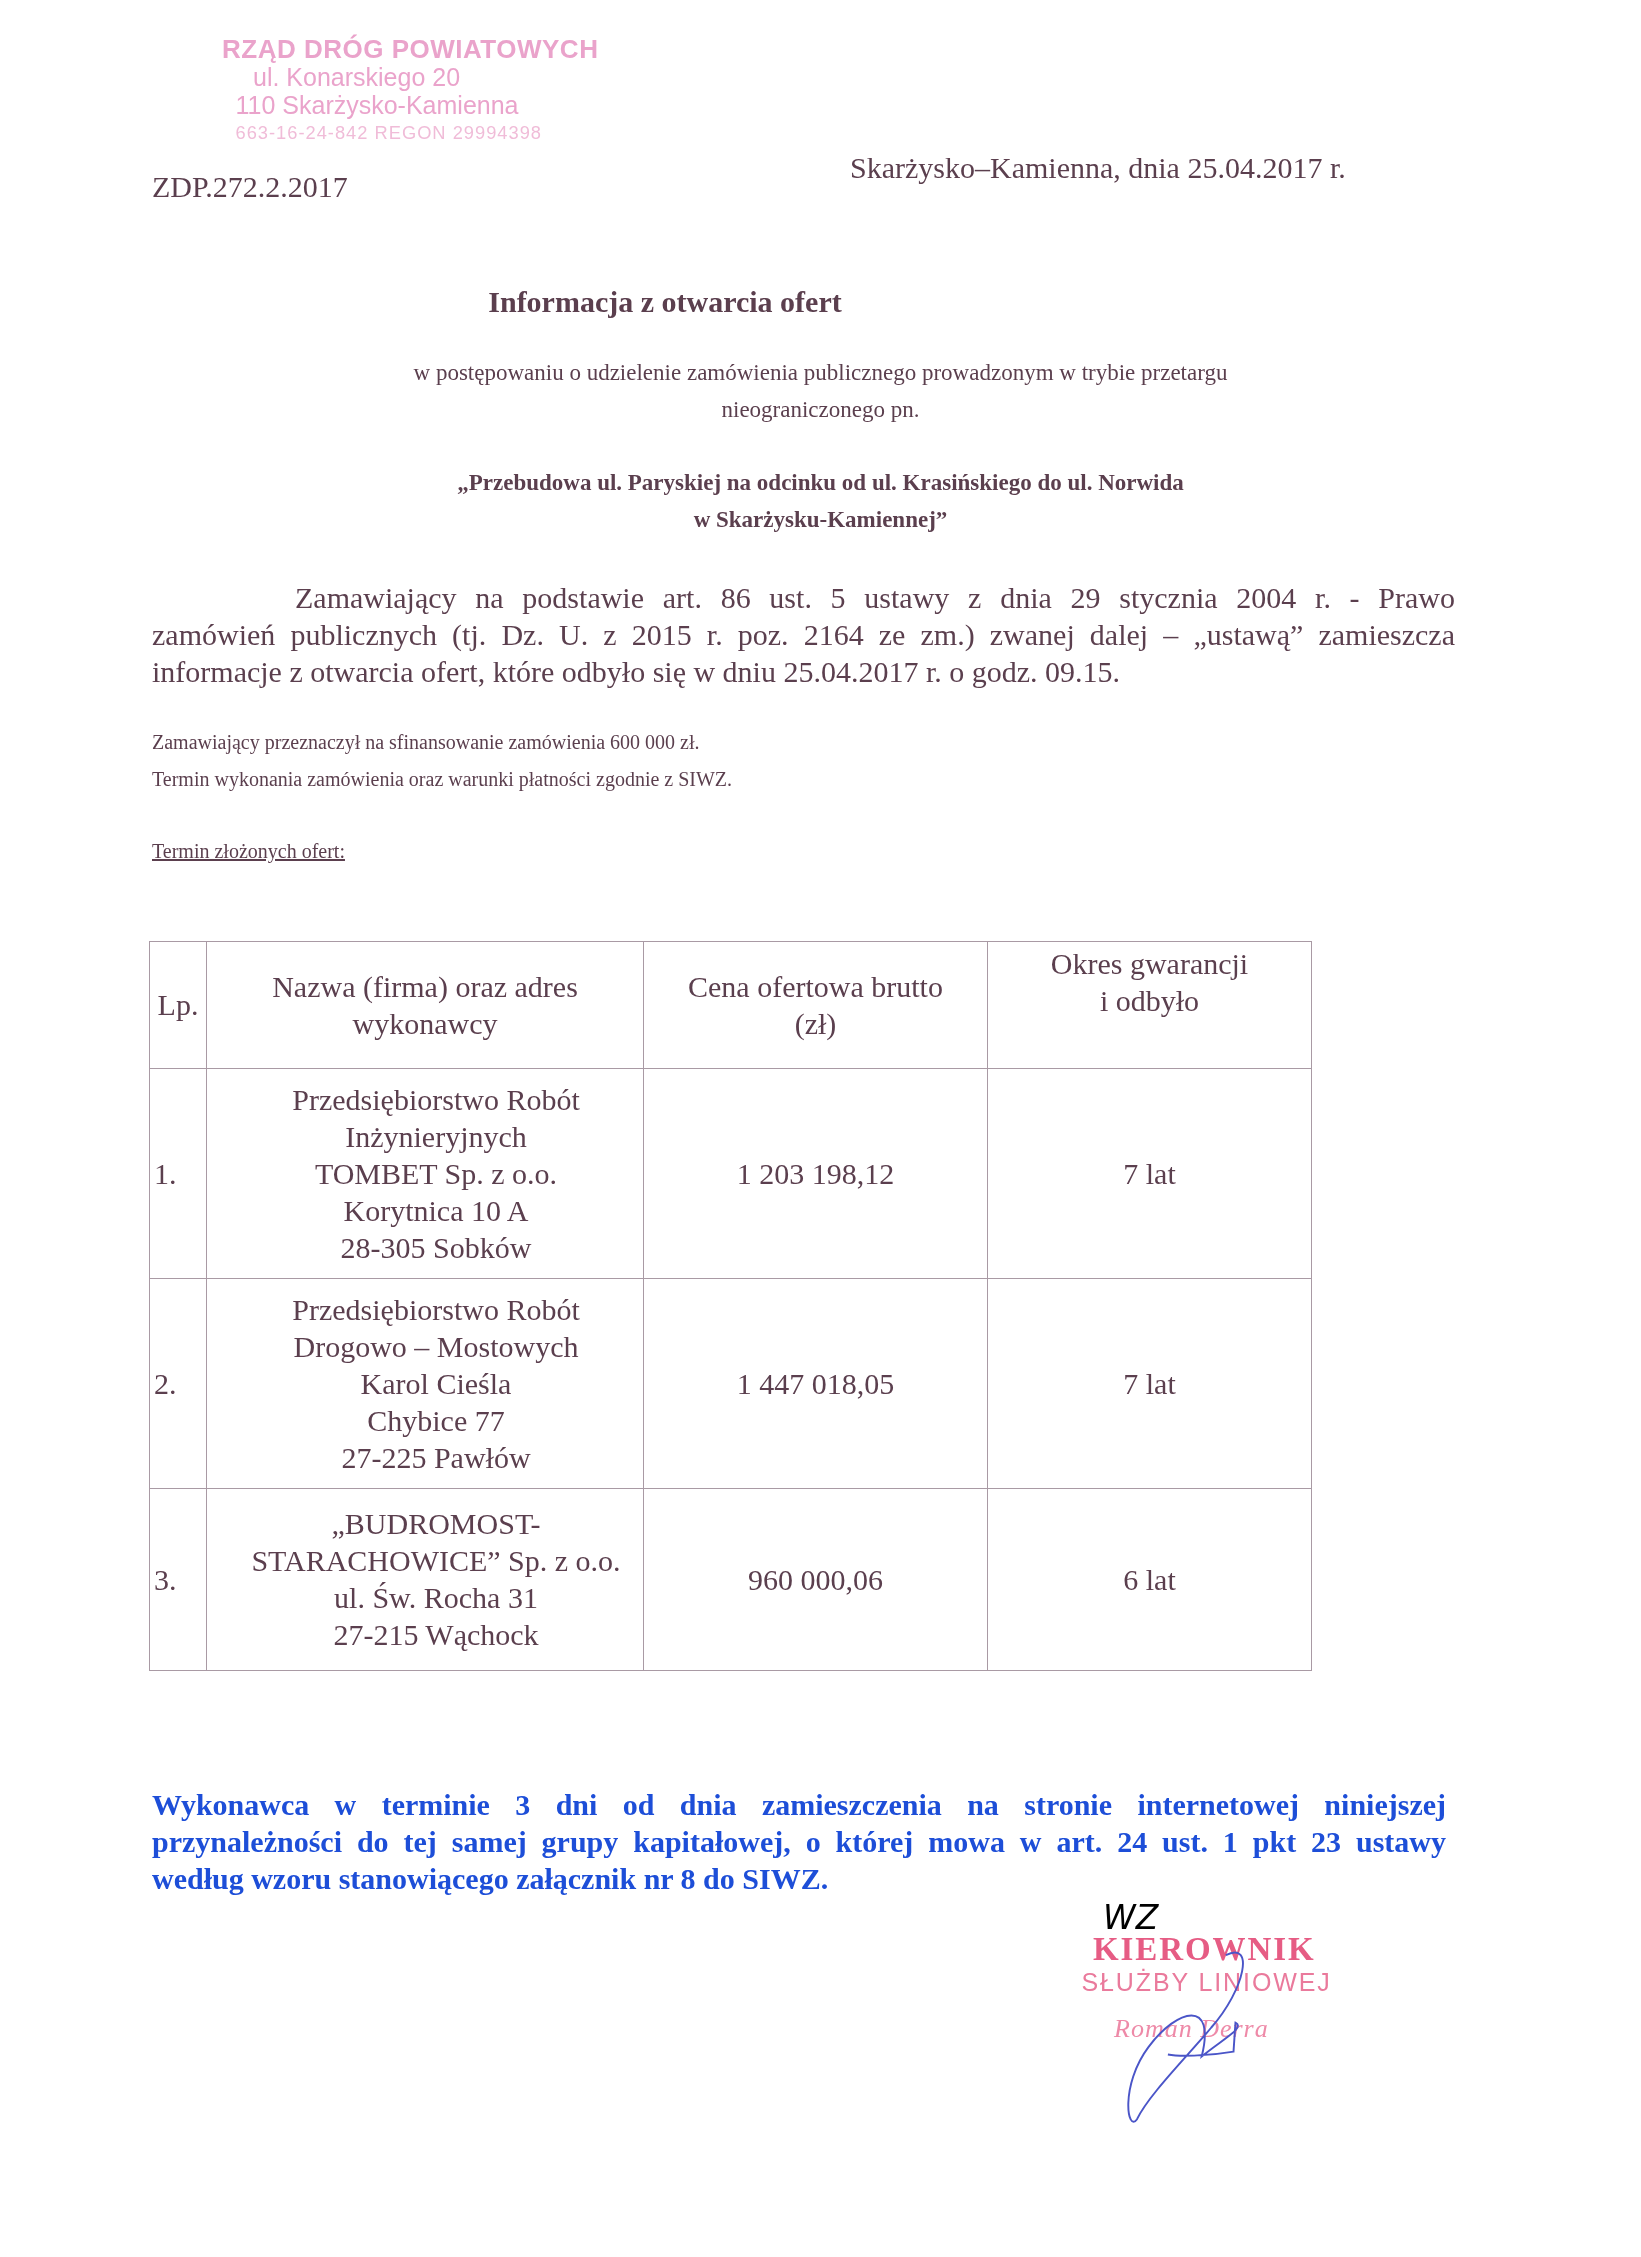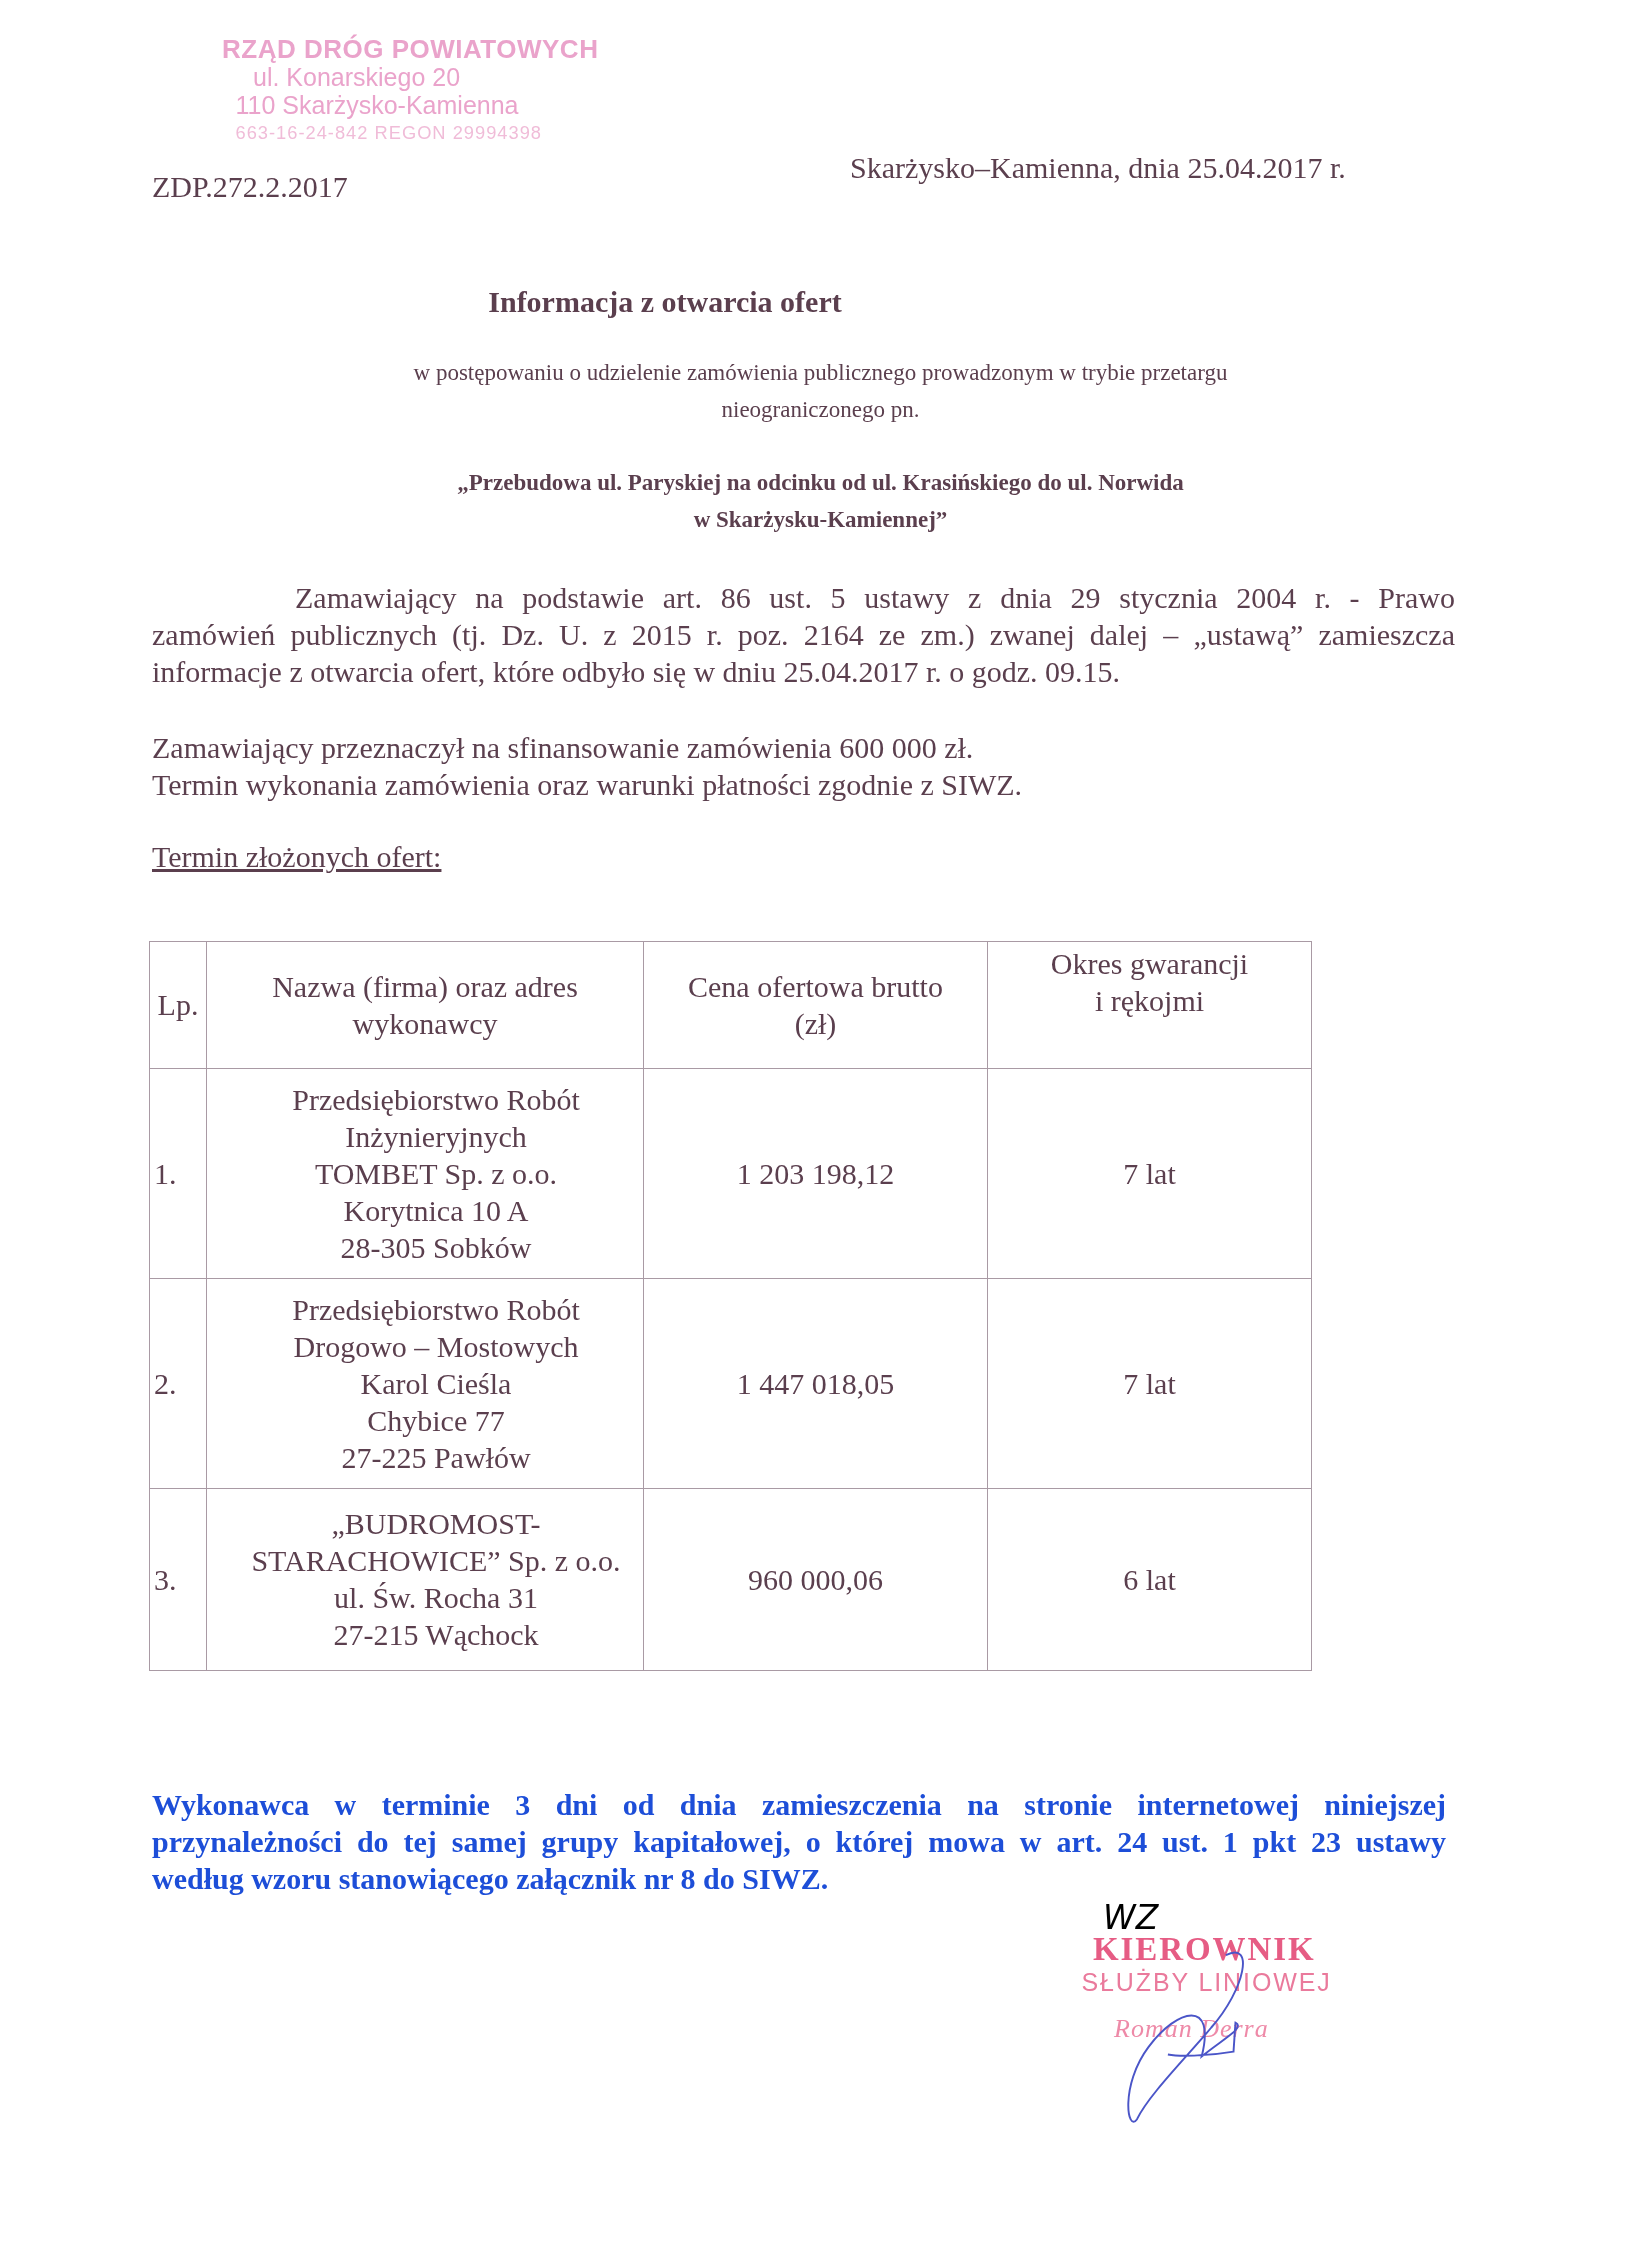--- a/index.html
+++ b/index.html
@@ -11,21 +11,21 @@
   .stamp-top .l4 { font-size: 18.3px; letter-spacing: 1px; color: #f0bcd8; }
   .ref { font-size: 30px; }
   .date { font-size: 30px; }
   .title { font-size: 30px; font-weight: bold; left: 0; width: 1330px; text-align: center; }
   .center-line { font-size: 23px; left: 0; width: 1641px; text-align: center; }
   .bold { font-weight: bold; }
   .para { font-size: 30px; line-height: 37px; left: 152px; width: 1303px; text-align: justify; white-space: normal; }
   .para .line { display: block; text-align: justify; text-align-last: justify; height: 37px; }
   .para .line.last { text-align-last: left; }
   .para .indent { padding-left: 143px; }
-  .plain-line { font-size: 30px; left: 152px; }
+  .plain-line { font-size: 20px; left: 152px; }
   .underline { text-decoration: underline; }
   table.offers { position: absolute; left: 149px; top: 941px; border-collapse: collapse;
                  font-size: 30px; line-height: 37px; color: #5b3f4e; }
   table.offers td, table.offers th { border: 1.4px solid #a99aa4; padding: 0; font-weight: normal; vertical-align: middle; }
   table.offers th { text-align: center; height: 123px; }
   table.offers td.lp { text-align: left; padding-left: 3.9px; }
   table.offers td.name { text-align: center; padding-left: 22px; }
   table.offers td.c { text-align: center; }
   .col-lp { width: 56px; } .col-name { width: 436px; } .col-price { width: 343px; } .col-warr { width: 323px; }
   .bold-para { font-size: 30px; line-height: 37px; font-weight: bold; left: 152px; width: 1294px; white-space: normal; color: #1d4ed8; }
@@ -76,21 +76,21 @@
       <th class="col-name">
         <div>Nazwa (firma) oraz adres</div>
         <div>wykonawcy</div>
       </th>
       <th class="col-price">
         <div>Cena ofertowa brutto</div>
         <div>(zł)</div>
       </th>
       <th class="col-warr" style="vertical-align:top; padding-top:2.9px;">
         <div>Okres gwarancji</div>
-        <div>i rękojmi</div>
+        <div>i odbyło</div>
       </th>
     </tr>
   </thead>
   <tbody>
     <tr style="height:210px;">
       <td class="lp">1.</td>
       <td class="name">
         <div>Przedsiębiorstwo Robót</div>
         <div>Inżynieryjnych</div>
         <div>TOMBET Sp. z o.o.</div>

